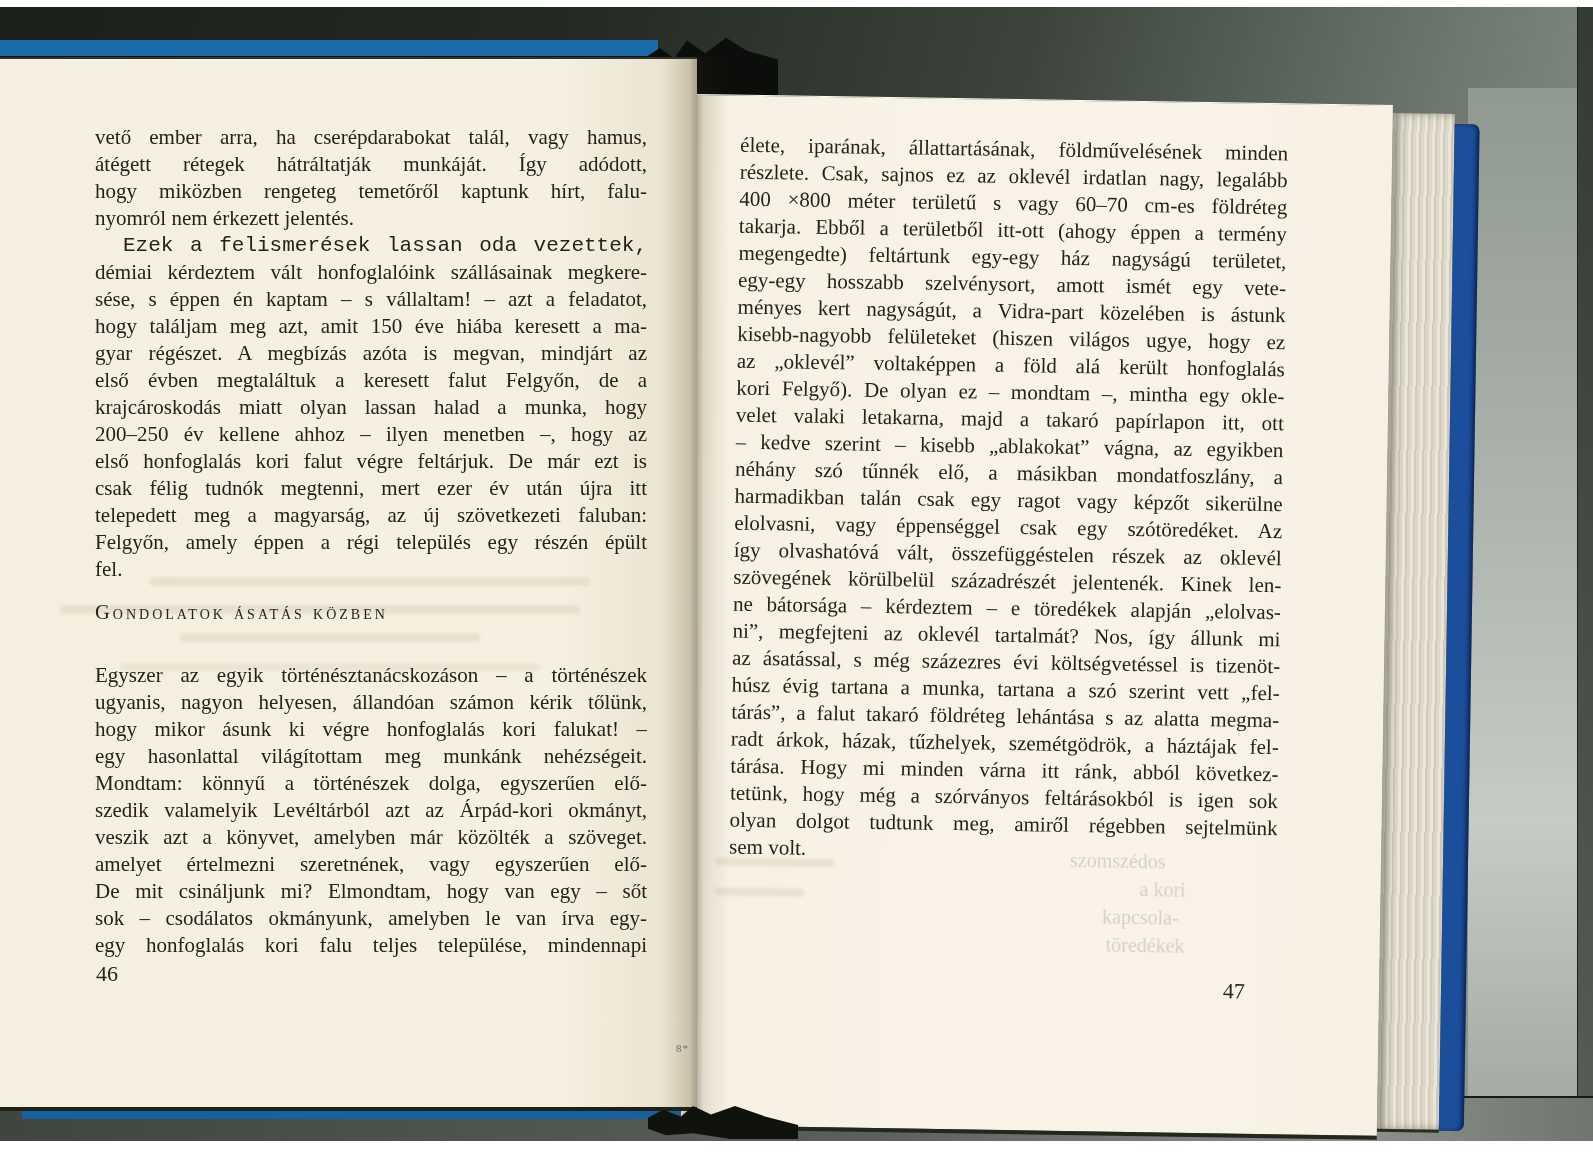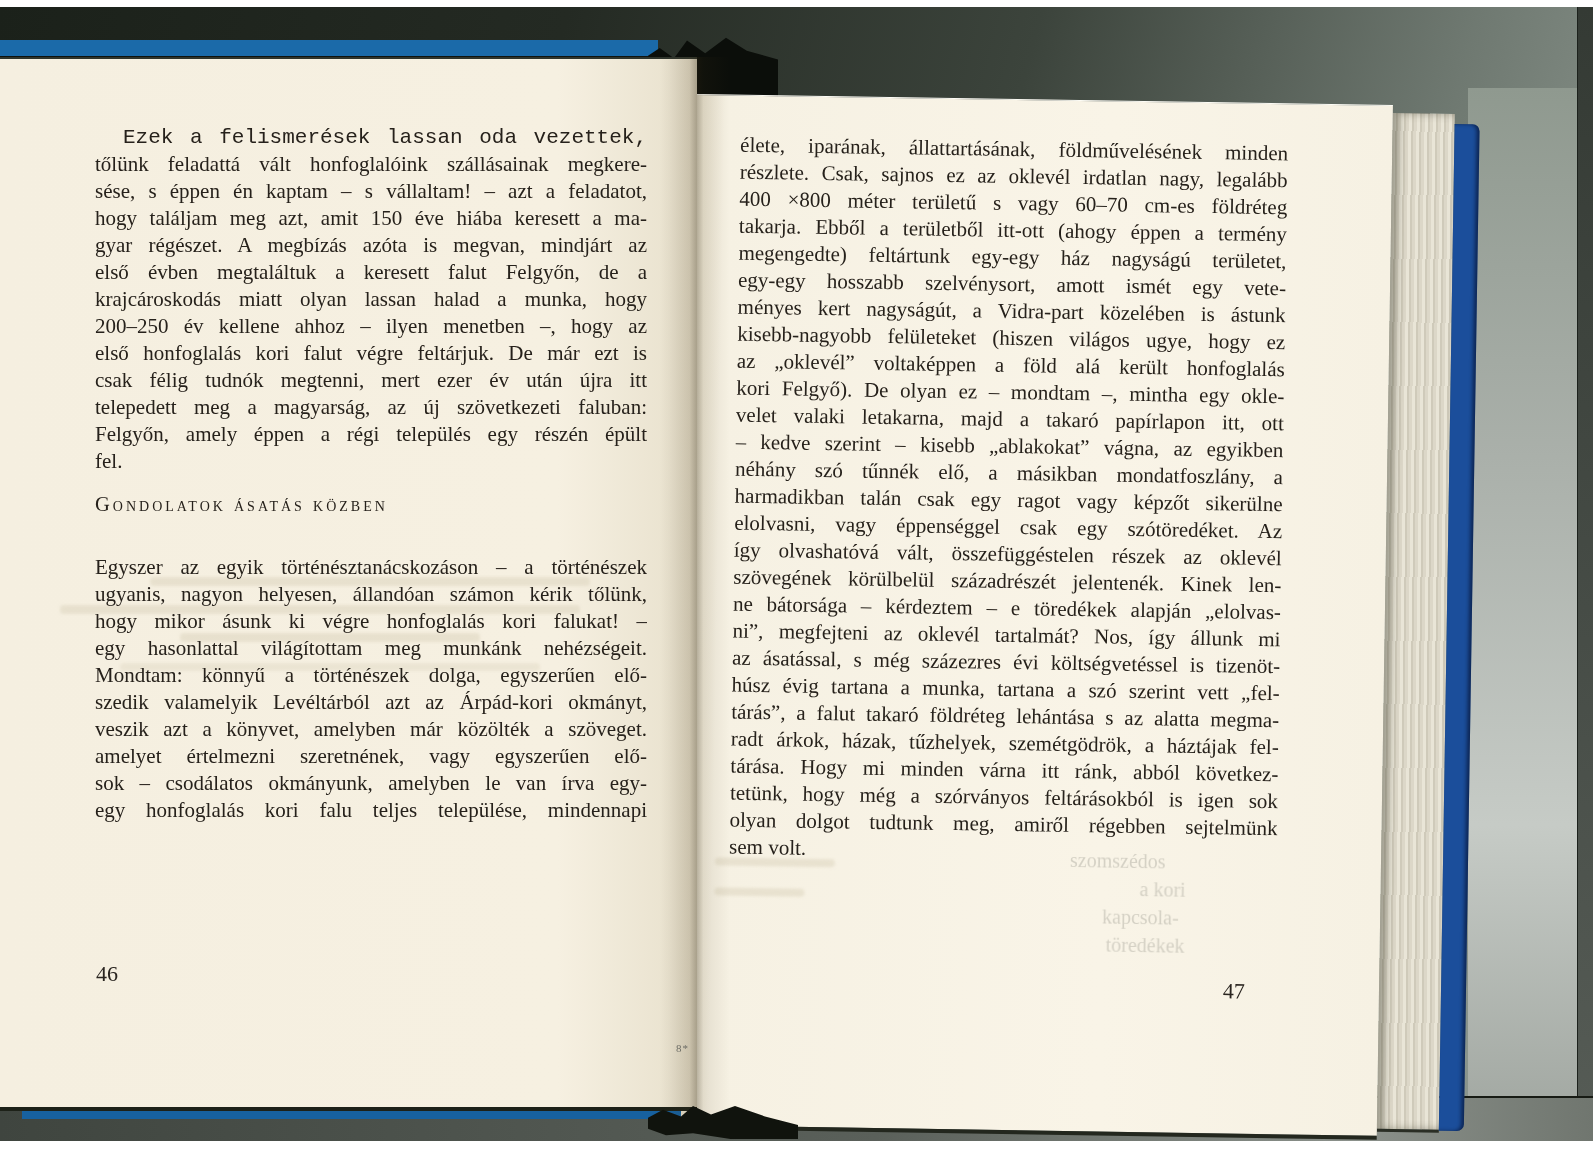--- a/index.html
+++ b/index.html
@@ -131,23 +131,29 @@
       </div>
     <div class="pagenum pagenum-right">47</div>
   </div>
 
   <div class="page-left">
     <div class="ghost-stripe gs1"></div>
     <div class="ghost-stripe gs2"></div>
     <div class="ghost-stripe gs3"></div>
     <div class="ghost-stripe gs4"></div>
     <div class="text-block text-left">
+        <div class="para">
+          <div class="line">vető ember arra, ha cserépdarabokat talál, vagy hamus,</div>
+          <div class="line">átégett rétegek hátráltatják munkáját. Így adódott,</div>
+          <div class="line">hogy miközben rengeteg temetőről kaptunk hírt, falu-</div>
+          <div class="line flush">nyomról nem érkezett jelentés.</div>
+        </div>
         <div class="para indent">
           <div class="line">Ezek a felismerések lassan oda vezettek, hogy aka-</div>
-          <div class="line">tőlünk feladattá vált honfoglalóink szállásainak megkere-</div>
+          <div class="line">démiai kérdeztem vált honfoglalóink szállásainak megkere-</div>
           <div class="line">sése, s éppen én kaptam – s vállaltam! – azt a feladatot,</div>
           <div class="line">hogy találjam meg azt, amit 150 éve hiába keresett a ma-</div>
           <div class="line">gyar régészet. A megbízás azóta is megvan, mindjárt az</div>
           <div class="line">első évben megtaláltuk a keresett falut Felgyőn, de a</div>
           <div class="line">krajcároskodás miatt olyan lassan halad a munka, hogy</div>
           <div class="line">200–250 év kellene ahhoz – ilyen menetben –, hogy az</div>
           <div class="line">első honfoglalás kori falut végre feltárjuk. De már ezt is</div>
           <div class="line">csak félig tudnók megtenni, mert ezer év után újra itt</div>
           <div class="line">telepedett meg a magyarság, az új szövetkezeti faluban:</div>
           <div class="line">Felgyőn, amely éppen a régi település egy részén épült</div>
@@ -156,20 +162,21 @@
         <div class="heading">Gondolatok ásatás közben</div>
         <div class="para">
           <div class="line">Egyszer az egyik történésztanácskozáson – a történészek</div>
           <div class="line">ugyanis, nagyon helyesen, állandóan számon kérik tőlünk,</div>
           <div class="line">hogy mikor ásunk ki végre honfoglalás kori falukat! –</div>
           <div class="line">egy hasonlattal világítottam meg munkánk nehézségeit.</div>
           <div class="line">Mondtam: könnyű a történészek dolga, egyszerűen elő-</div>
           <div class="line">szedik valamelyik Levéltárból azt az Árpád-kori okmányt,</div>
           <div class="line">veszik azt a könyvet, amelyben már közölték a szöveget.</div>
           <div class="line">amelyet értelmezni szeretnének, vagy egyszerűen elő-</div>
+          <div class="line">De mit csináljunk mi? Elmondtam, hogy van egy – sőt</div>
           <div class="line">sok – csodálatos okmányunk, amelyben le van írva egy-</div>
           <div class="line">egy honfoglalás kori falu teljes települése, mindennapi</div>
         </div>
       </div>
     <div class="pagenum pagenum-left">46</div>
   </div>
 
   <div class="gutter-shadow"></div>
   <div class="gutter-bottom-blob"></div>
   <div class="signature-mark">8*</div>

